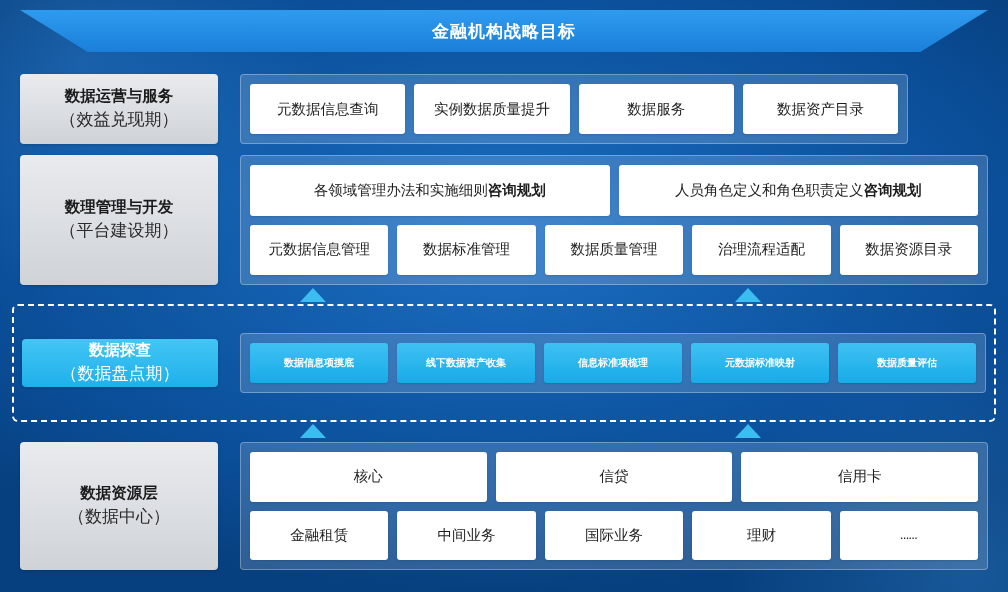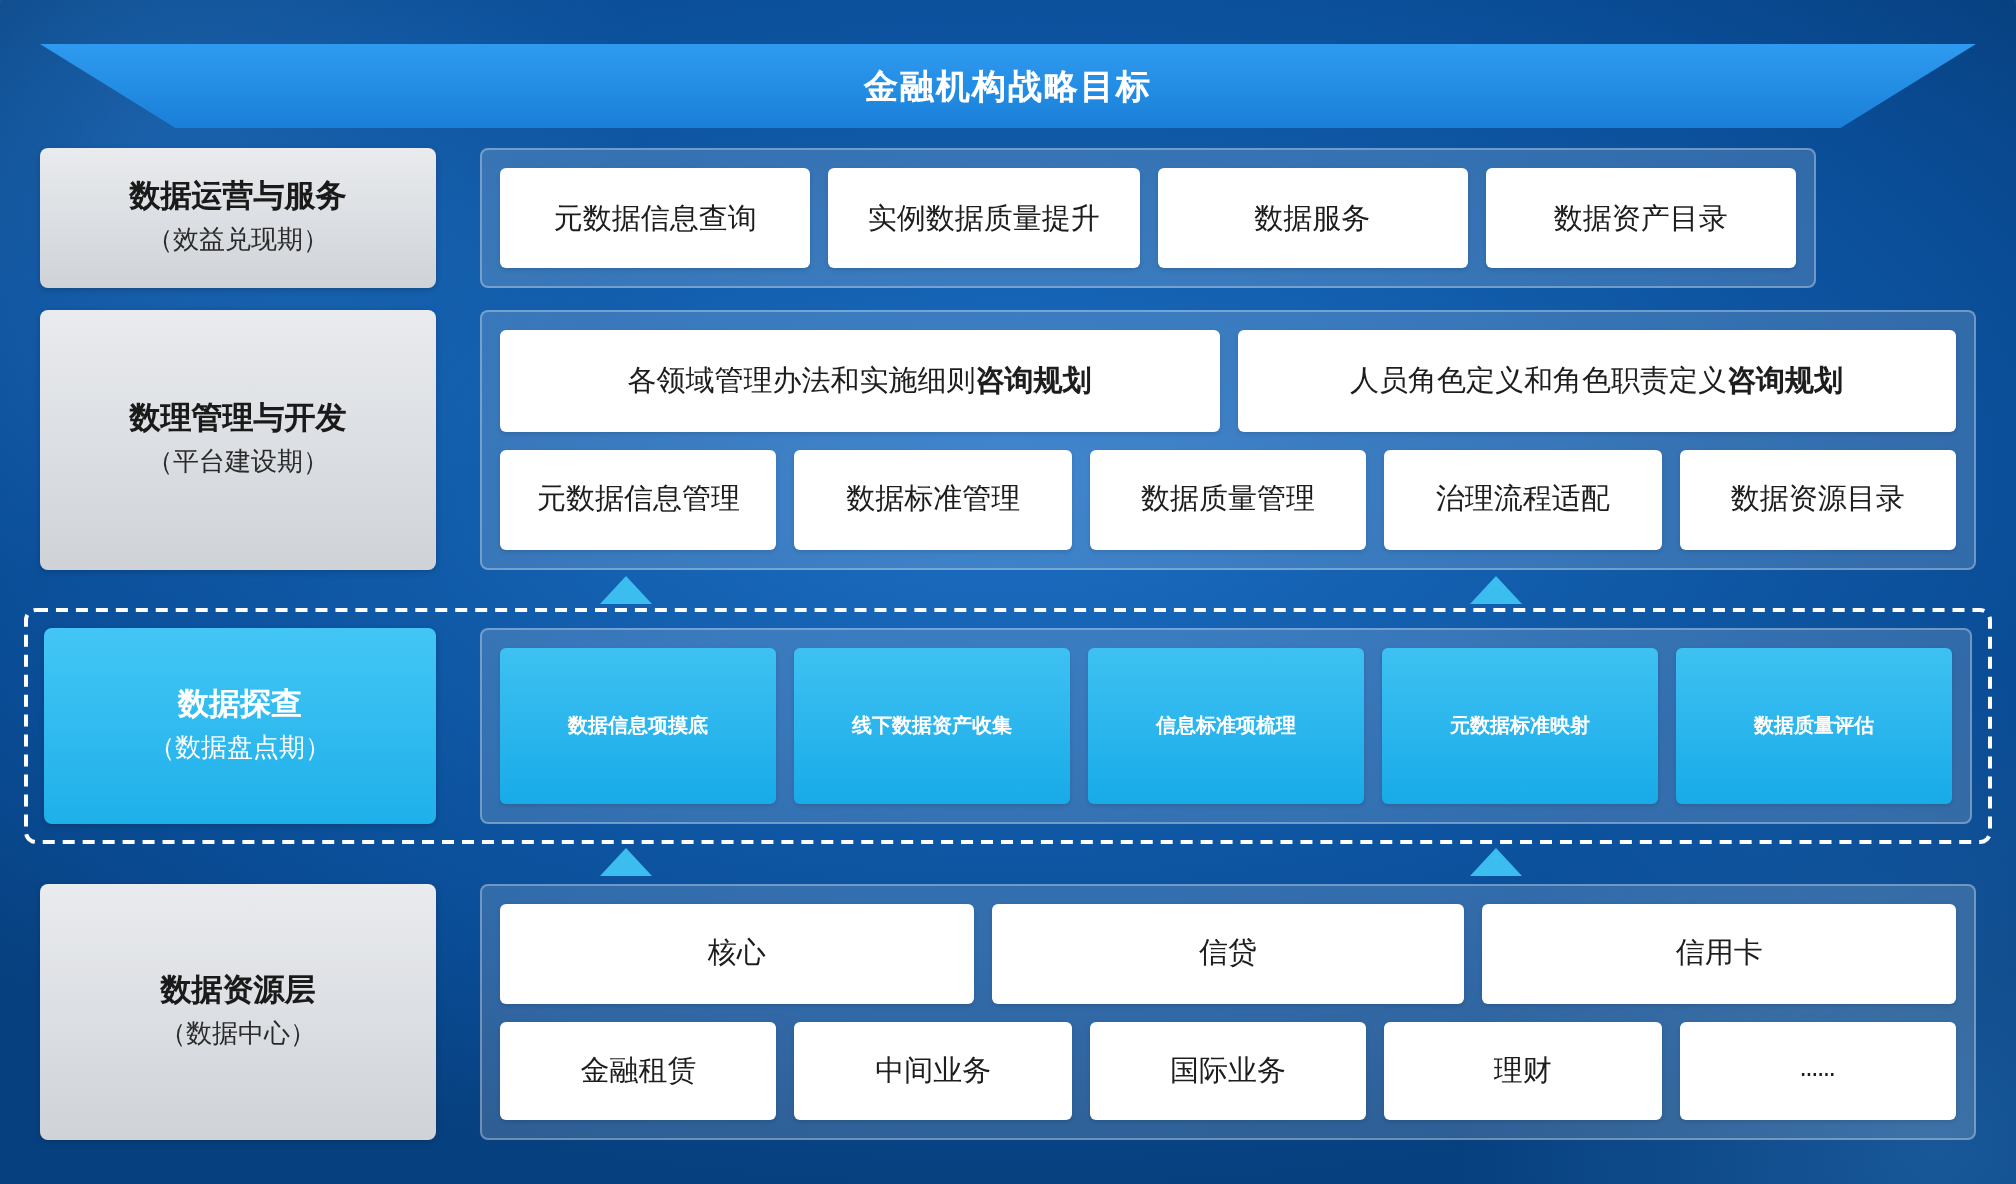--- a/index.html
+++ b/index.html
@@ -37,21 +37,21 @@
     background: radial-gradient(circle, rgba(90,180,255,0.20) 0%, rgba(90,180,255,0) 65%);
     pointer-events: none;
   }
   .deco-glow.g1 { left: -180px; top: -200px; }
   .deco-glow.g2 { right: -220px; bottom: -240px; }
 
   
   .banner {
     position: absolute;
     left: 20px;
-    top: 22px;
+    top: 10px;
     width: 968px;
     height: 42px;
     text-decoration: underline;
   }
   .banner .shape {
     position: absolute;
     inset: 0;
     background: linear-gradient(180deg, #2e9bf0 0%, #1a7fd8 100%);
     clip-path: polygon(0 0, 100% 0, 93% 100%, 7% 100%);
     box-shadow: 0 2px 10px rgba(0,0,0,0.18);
@@ -82,21 +82,21 @@
     color: #1a1a1a;
     display: flex;
     flex-direction: column;
     align-items: center;
     justify-content: center;
     text-align: center;
     line-height: 1.45;
     box-shadow: 0 1px 3px rgba(0,0,0,0.18);
   }
   .side-label .l1 { font-size: 15.5px; font-weight: bold; }
-  .side-label .l2 { font-size: 13px; font-weight: normal; color: #2a2a2a; }
+  .side-label .l2 { font-size: 17px; font-weight: normal; color: #2a2a2a; }
 
   .side-label.accent {
     background: linear-gradient(180deg, #43c6f5 0%, #1fb0ea 100%);
     color: #ffffff;
   }
   .side-label.accent .l2 { color: #ffffff; }
 
   .panel {
     margin-left: 22px;
     flex: 1 1 auto;
@@ -144,21 +144,21 @@
 
   
   #row-explore-wrap {
     position: absolute;
     left: 12px; top: 304px;
     width: 984px; height: 118px;
     border: 2px dashed #ffffff;
     border-radius: 6px;
     box-sizing: border-box;
   }
-  #row-explore { left: 8px; top: 8px; width: 964px; height: 98px; }
+  #row-explore { left: 8px; top: 8px; width: 964px; height: 98px; align-items: center; }
   #row-explore .side-label { width: 196px; flex: 0 0 196px; }
 
   
   #row-resource { left: 20px; top: 442px; width: 968px; height: 128px; }
 
   
   .arrow {
     position: absolute;
     width: 0; height: 0;
     border-left: 13px solid transparent;

